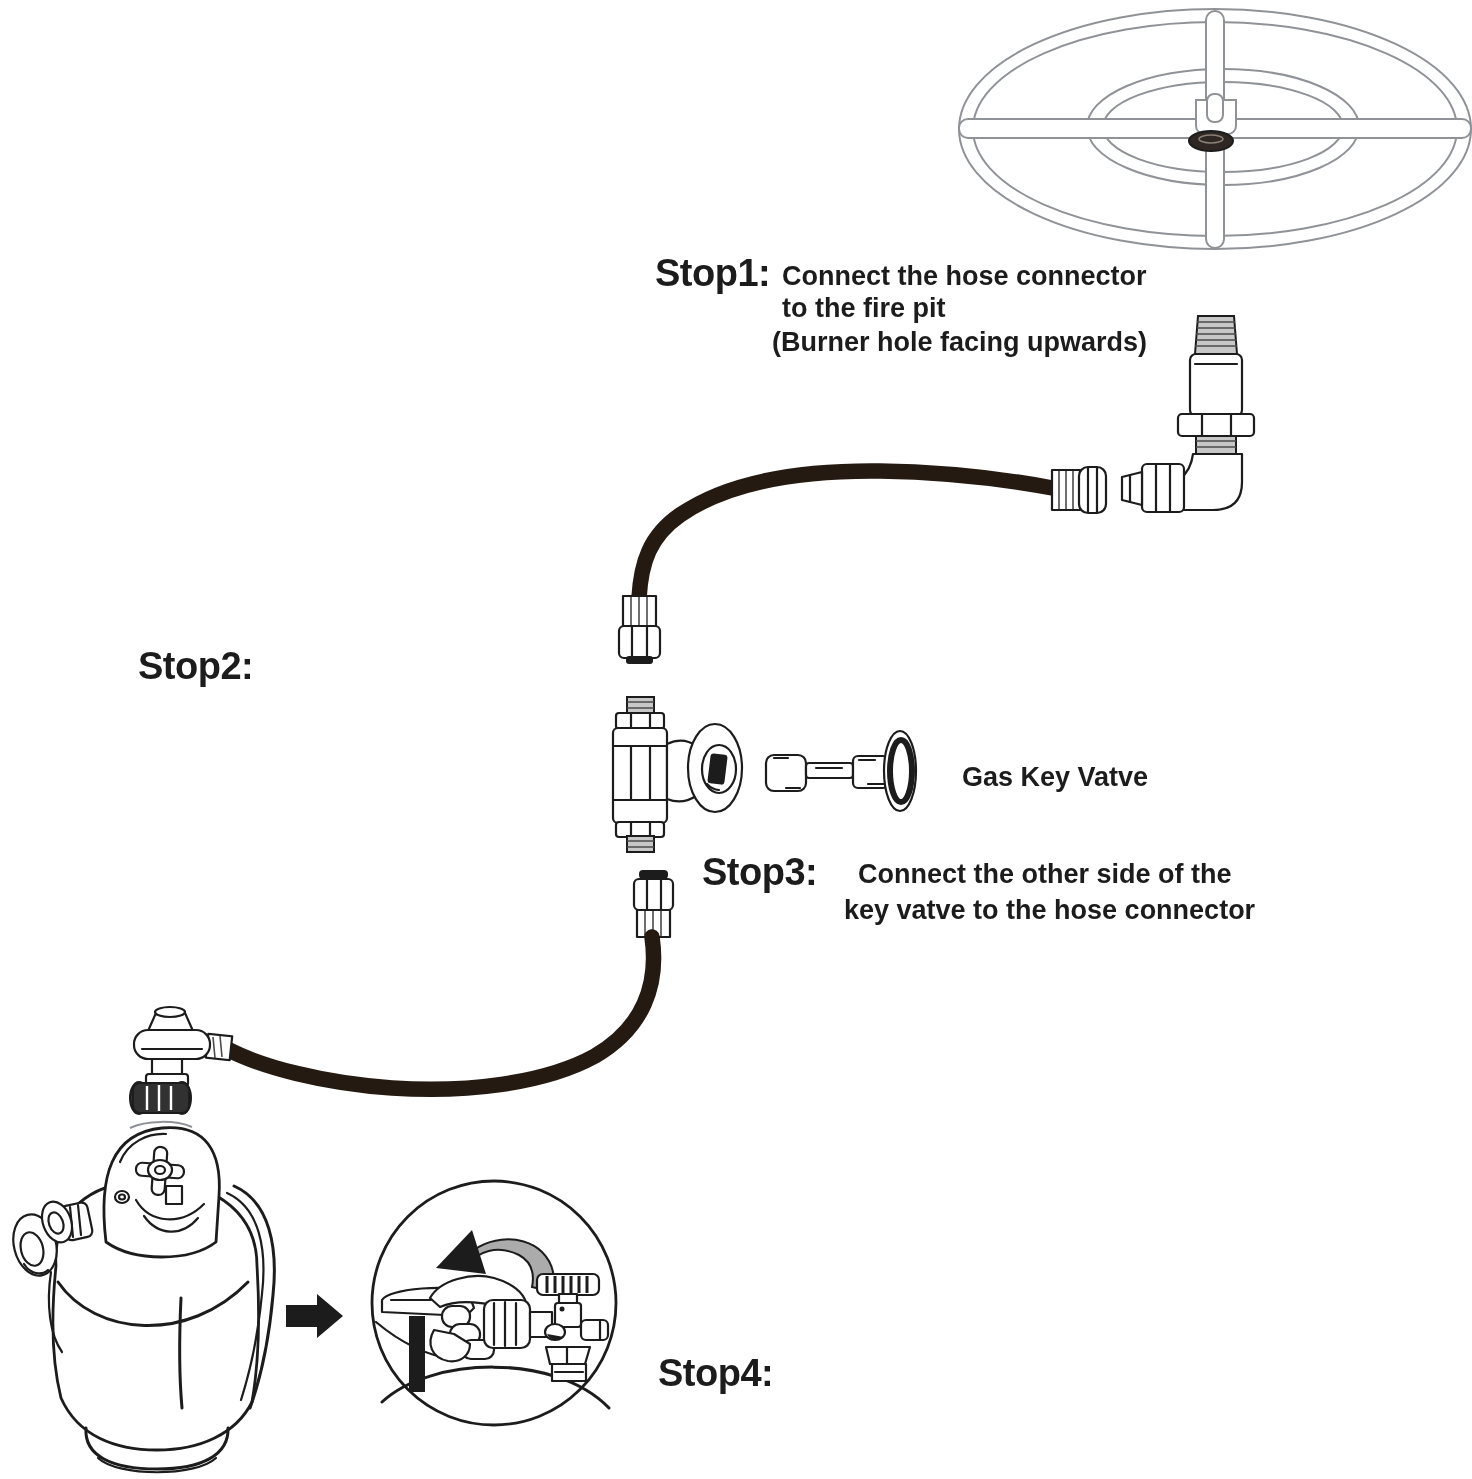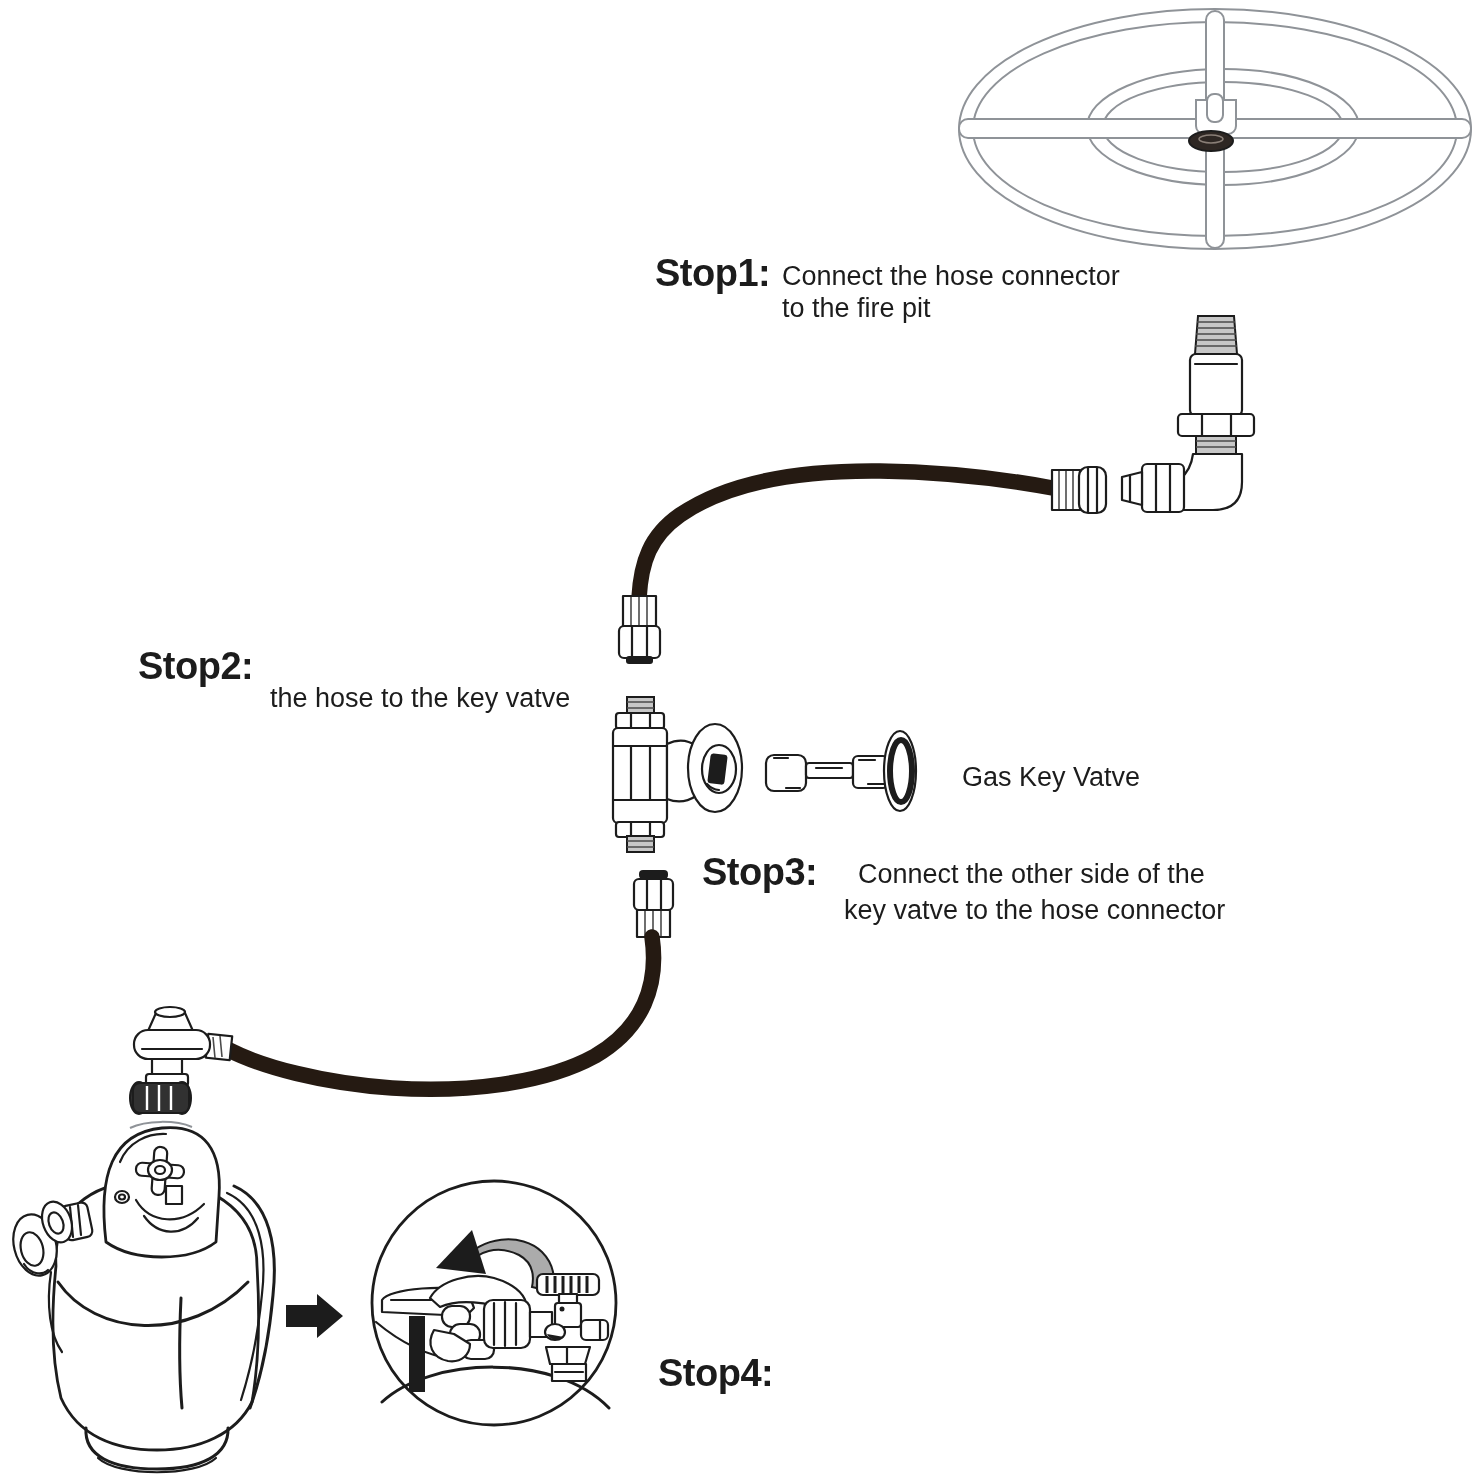--- a/index.html
+++ b/index.html
@@ -5,21 +5,21 @@
   :root{
     --ink:#1c1c1c; --ring:#8f9398; --hose:#251a12; --paper:#ffffff;
     --thread:#c7c7c7; --dark_metal:#313131;
   }
   html,body{margin:0;padding:0;background:var(--paper);}
   #stage{position:relative;width:1472px;height:1479px;background:var(--paper);
     font-family:"Liberation Sans", sans-serif;color:var(--ink);overflow:hidden;margin-left:10px;}
   #art{position:absolute;left:0;top:0;width:100%;height:100%;}
   .txt{position:absolute;white-space:nowrap;color:var(--ink);}
   .lbl{font-size:38px;font-weight:700;letter-spacing:-0.5px;}
-  .body{font-size:27px;font-weight:400;}
+  .body{font-size:27px;font-weight:700;}
   
   .s{stroke:var(--ink);stroke-width:2.2;fill:none;stroke-linecap:round;stroke-linejoin:round;}
   .s3{stroke:var(--ink);stroke-width:3;fill:none;stroke-linecap:round;stroke-linejoin:round;}
   .w{fill:#fff;stroke:var(--ink);stroke-width:2.2;stroke-linejoin:round;}
   .w3{fill:#fff;stroke:var(--ink);stroke-width:2.8;stroke-linejoin:round;}
   .g{stroke:var(--ring);stroke-width:2;fill:none;}
   .gw{fill:#fff;stroke:var(--ring);stroke-width:2;}
   .hz{stroke:var(--hose);stroke-width:15.5;fill:none;stroke-linecap:round;}
   .dk{fill:var(--ink);stroke:none;}
   .th{fill:var(--thread);stroke:var(--ink);stroke-width:2;}
@@ -205,23 +205,23 @@
     <path class="w" d="M536,1347 h44 l-5,17 h-35 z"></path>
     <path class="s" d="M557,1347 v17"></path>
     <rect class="w" x="542" y="1364" width="34" height="17"></rect>
     <path class="s" d="M545,1372 h28"></path>
   </g>
 </svg>
 
   <div class="txt lbl" style="left:645px;top:252px">Stop1:</div>
   <div class="txt body" style="left:772px;top:261px">Connect the hose connector</div>
   <div class="txt body" style="left:772px;top:293px">to the fire pit</div>
+  <div class="txt body" style="left:762px;top:327px">(Burner hole facing upwards)</div>
 
   <div class="txt lbl" style="left:128px;top:645px">Stop2:</div>
-  <div class="txt body" style="left:260px;top:683px">the hose to the key vatve</div>
 
   <div class="txt lbl" style="left:692px;top:851px">Stop3:</div>
   <div class="txt body" style="left:834px;top:895px">key vatve to the hose connector</div>
   <div class="txt body" style="left:848px;top:859px">Connect the other side of the</div>
 
   <div class="txt body" style="left:952px;top:762px">Gas Key Vatve</div>
 
   <div class="txt lbl" style="left:648px;top:1352px">Stop4:</div>
 
 </div>

